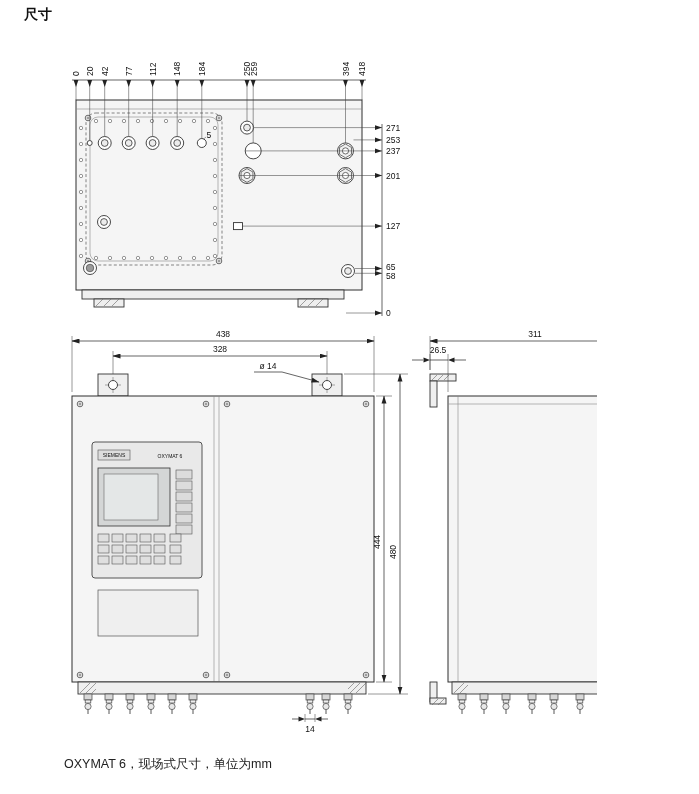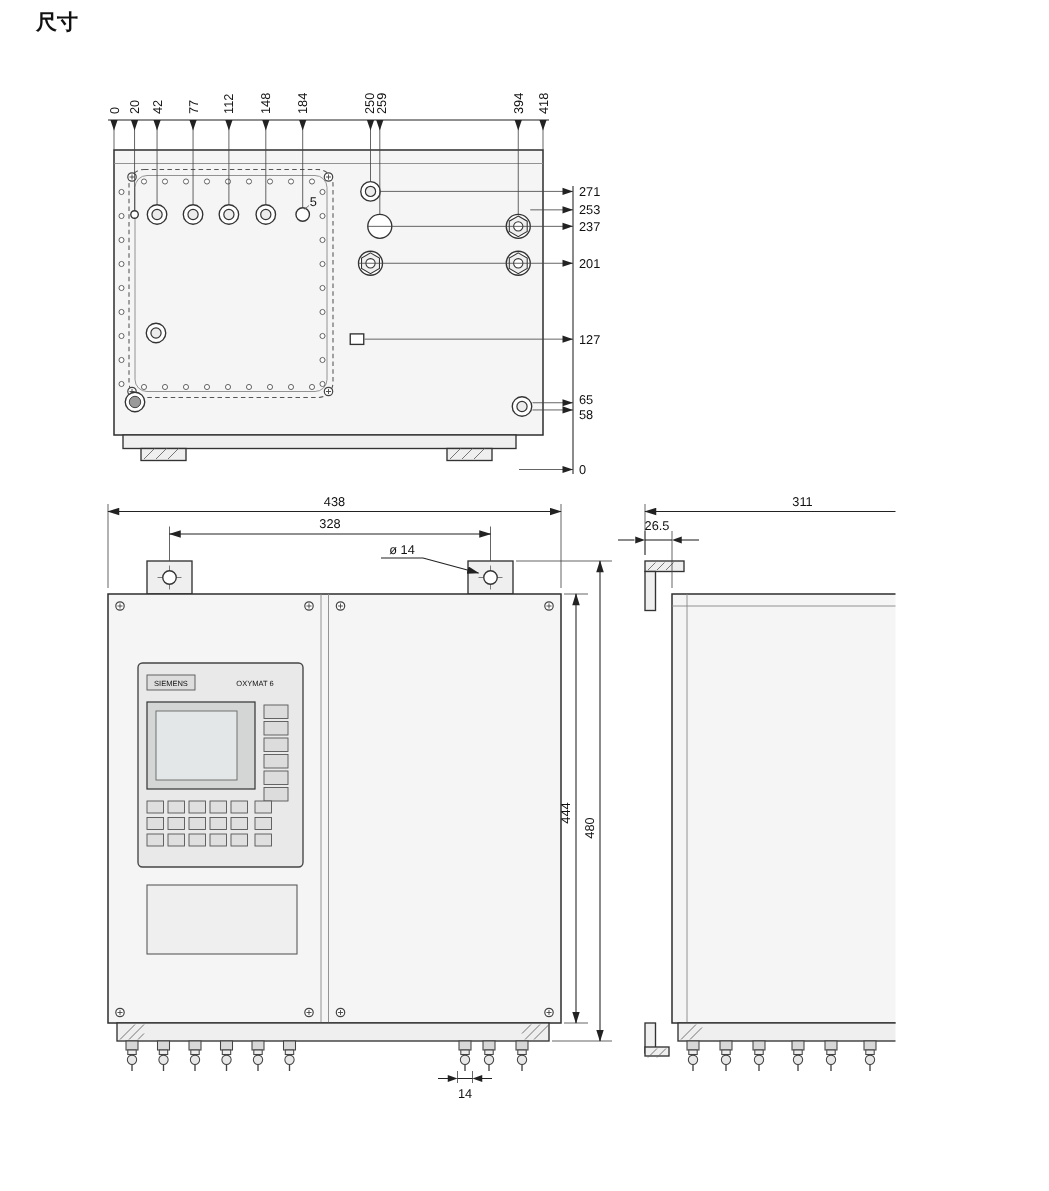--- a/index.html
+++ b/index.html
@@ -374,13 +374,14 @@
         <line class="dim" x1="608" y1="360" x2="619" y2="360"></line>
         <line class="dim" x1="646" y1="360" x2="657" y2="360"></line>
         <path class="tri" d="M626,360 L619.5,357.6 L619.5,362.4 Z"></path>
         <path class="tri" d="M640,360 L646.5,357.6 L646.5,362.4 Z"></path>
         <line class="dim" x1="626" y1="360" x2="640" y2="360"></line>
         <text class="dimt" x="633" y="353" text-anchor="middle">20</text>
       </g>
     </g>
   </svg>
 
+  <div id="fig-caption">OXYMAT 6，现场式尺寸，单位为mm</div>
 </div>
 
 </body></html>

